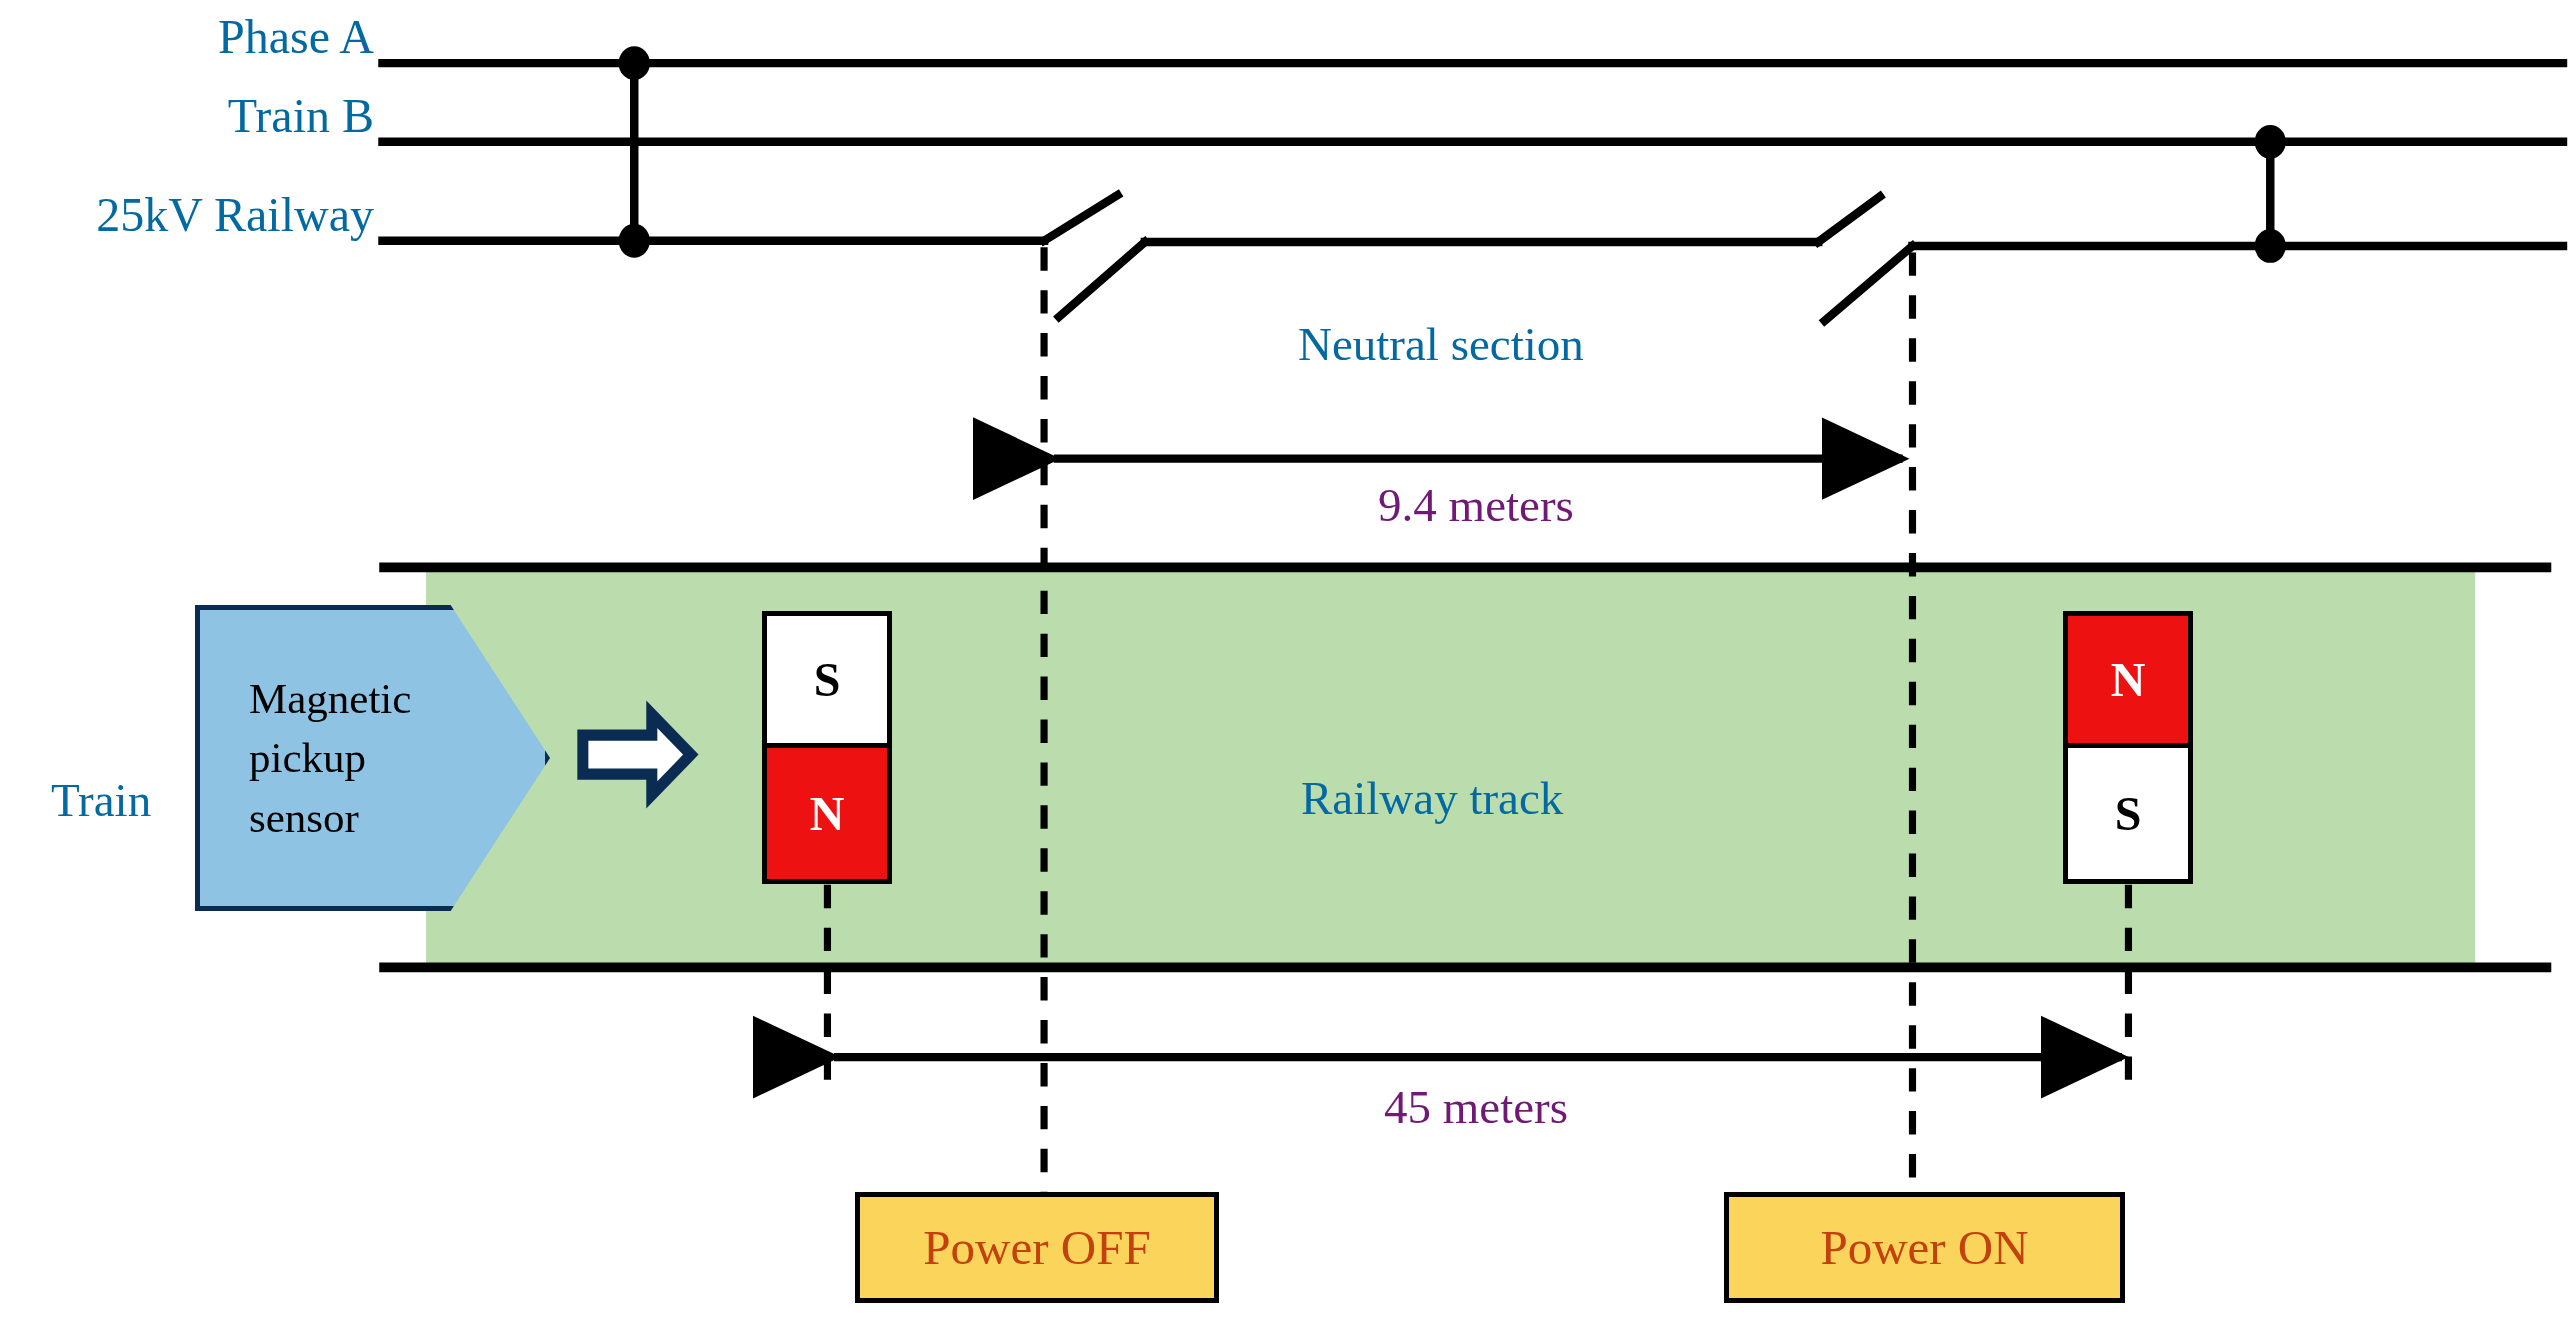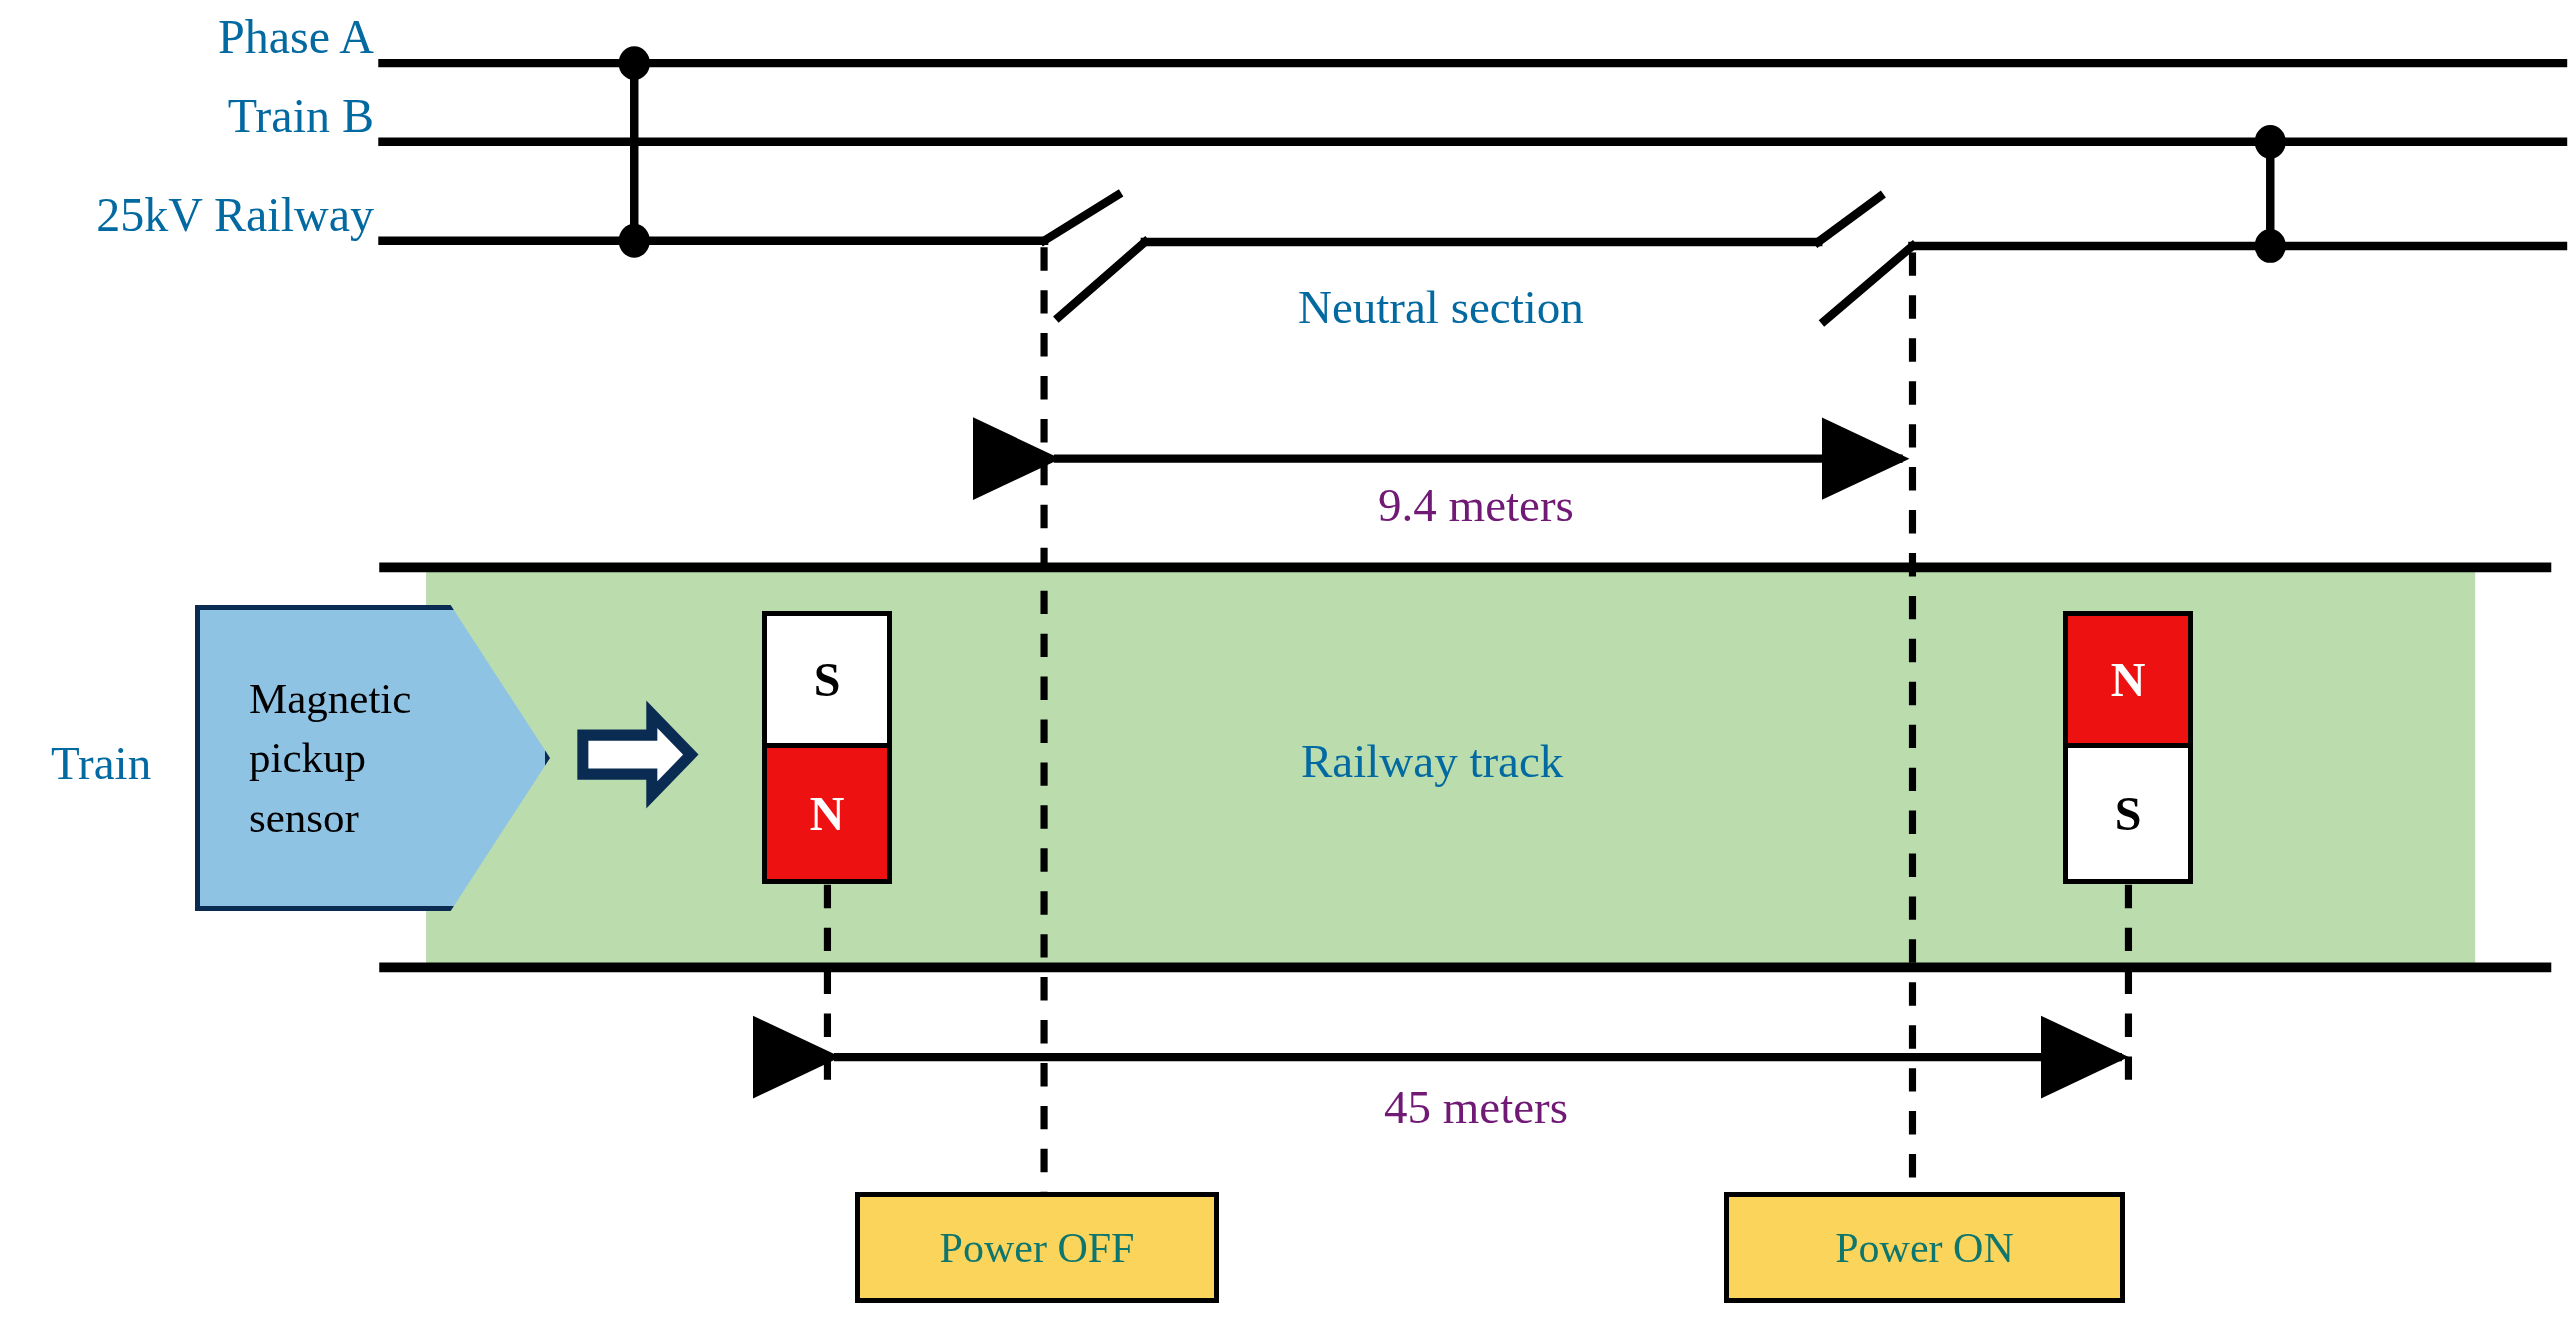--- a/index.html
+++ b/index.html
@@ -35,20 +35,21 @@
   
   .wire-label {
     font-size: 48px;
     line-height: 1;
   }
 
   
   .diagram-text {
     font-size: 47px;
     line-height: 1;
+    margin-top: 37px;
   }
 
   
   .sensor-box {
     position: absolute;
     display: flex;
     flex-direction: column;
     align-items: flex-start;
     justify-content: center;
     box-sizing: border-box;
@@ -86,22 +87,22 @@
 
   
   .power-box {
     position: absolute;
     box-sizing: border-box;
     background: #FBD45C;
     border: 5.9px solid #000000;
     display: flex;
     align-items: center;
     justify-content: center;
-    font-size: 42px;
-    color: #0f766e;
+    font-size: 49px;
+    color: #c2410c;
   }
 
   
   .dim-caption {
     position: absolute;
     font-size: 47px;
     text-align: center;
     color: #701a75;
   }
 </style>

